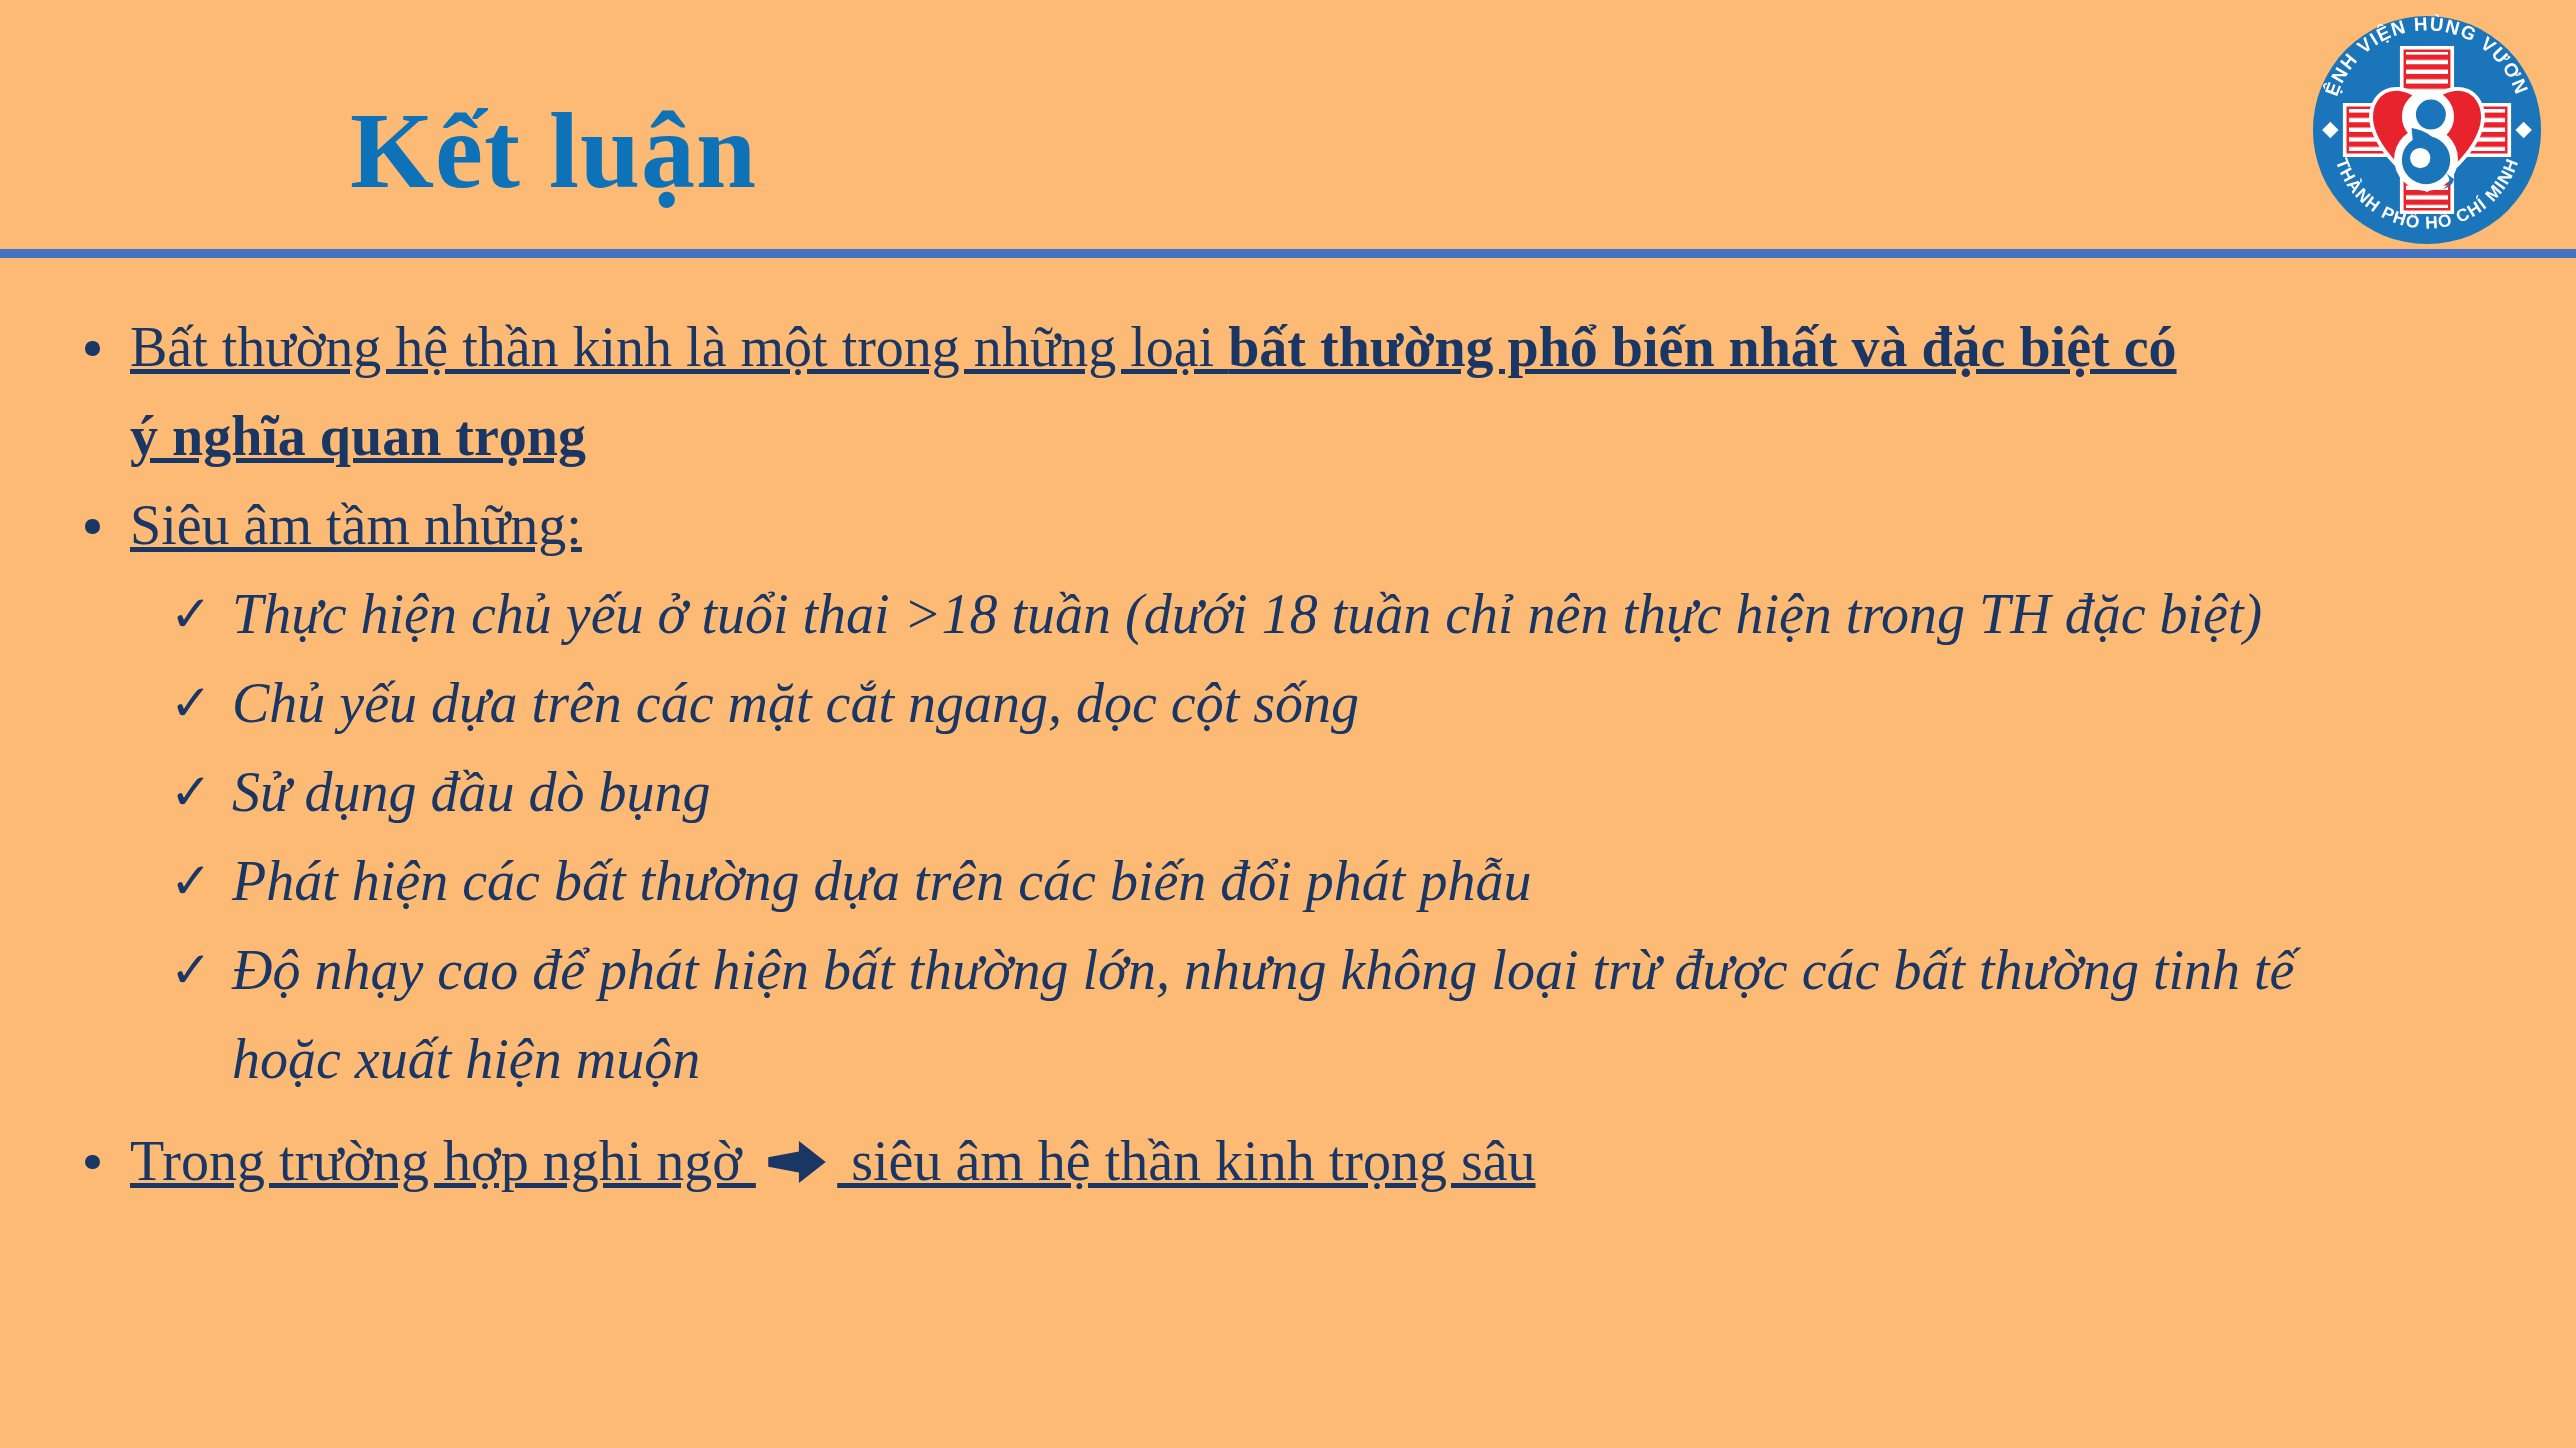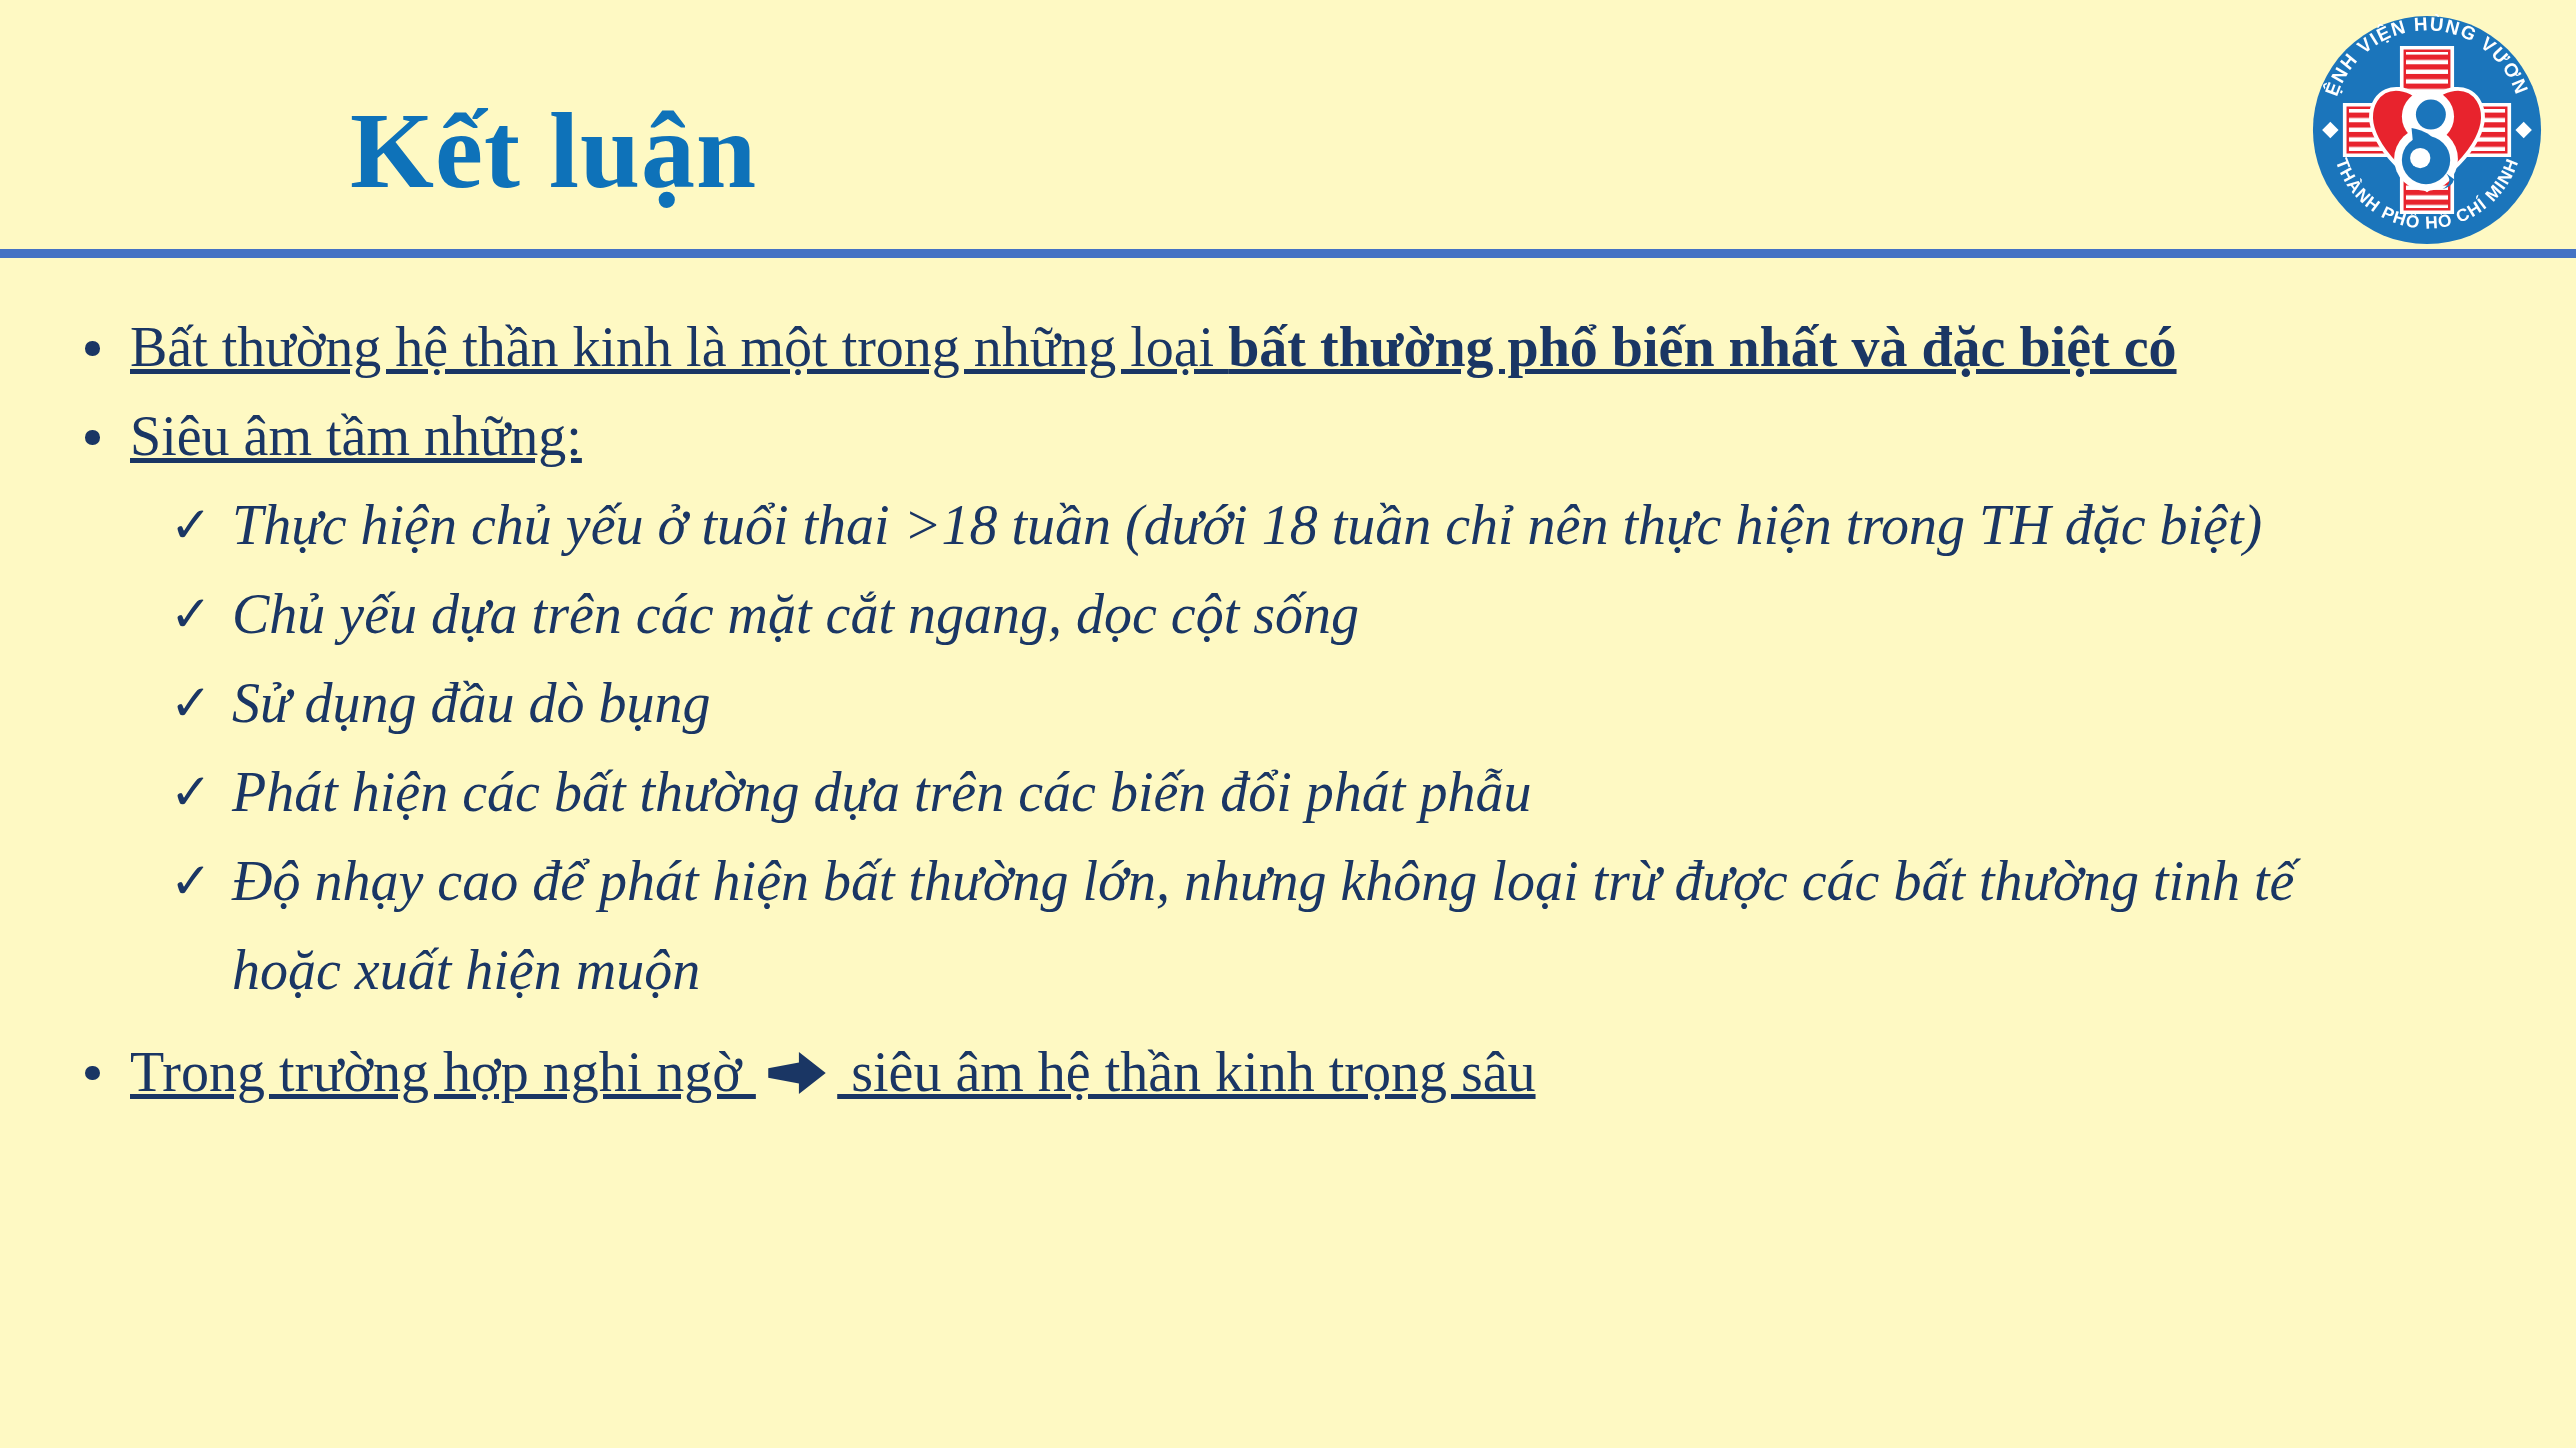--- a/index.html
+++ b/index.html
@@ -7,21 +7,21 @@
     --rule-blue:#4472C4;
     --body-navy:#1A3664;
     --logo-blue:#1B75BB;
     --logo-red:#E8232D;
   }
   *{margin:0;padding:0;box-sizing:border-box;}
   html,body{background:#888;}
   .slide{
     position:relative;
     width:2576px;height:1449px;
-    background:#fef9c3;
+    background:#fdba74;
     overflow:hidden;
     font-family:"Liberation Serif","DejaVu Serif",serif;
   }
   .slide-title{
     position:absolute;left:350px;top:89px;
     font-size:108px;font-weight:700;color:var(--title-blue);
     letter-spacing:1px;white-space:nowrap;
   }
   .title-rule{
     position:absolute;left:0;right:0;top:249px;height:8.7px;
@@ -99,20 +99,21 @@
       <circle cx="119" cy="151" r="25" fill="#1B75BB"></circle>
       <circle cx="113" cy="149" r="10.5" fill="#ffffff"></circle>
       <path d="M140 165 q 8 10 -4 16 q 10 -2 12 -10 Z" fill="#1B75BB"></path>
     </g>
   </svg>
 
   <div class="content" id="content">
       <div class="item bullet">
         <span class="dot"></span>
         <span class="line"><span>Bất thường hệ thần kinh là một trong những loại </span><span class="b">bất thường phổ biến nhất và đặc biệt có</span></span>
+        <span class="line"><span class="b">ý nghĩa quan trọng</span></span>
       </div>
       <div class="item bullet">
         <span class="dot"></span>
         <span class="line"><span>Siêu âm tầm những:</span></span>
       </div>
       <div class="item check">
         <span class="chk">✓</span>
         <span class="line"><span>Thực hiện chủ yếu ở tuổi thai  &gt;18 tuần (dưới 18 tuần chỉ nên thực hiện trong TH đặc biệt)</span></span>
       </div>
       <div class="item check">

